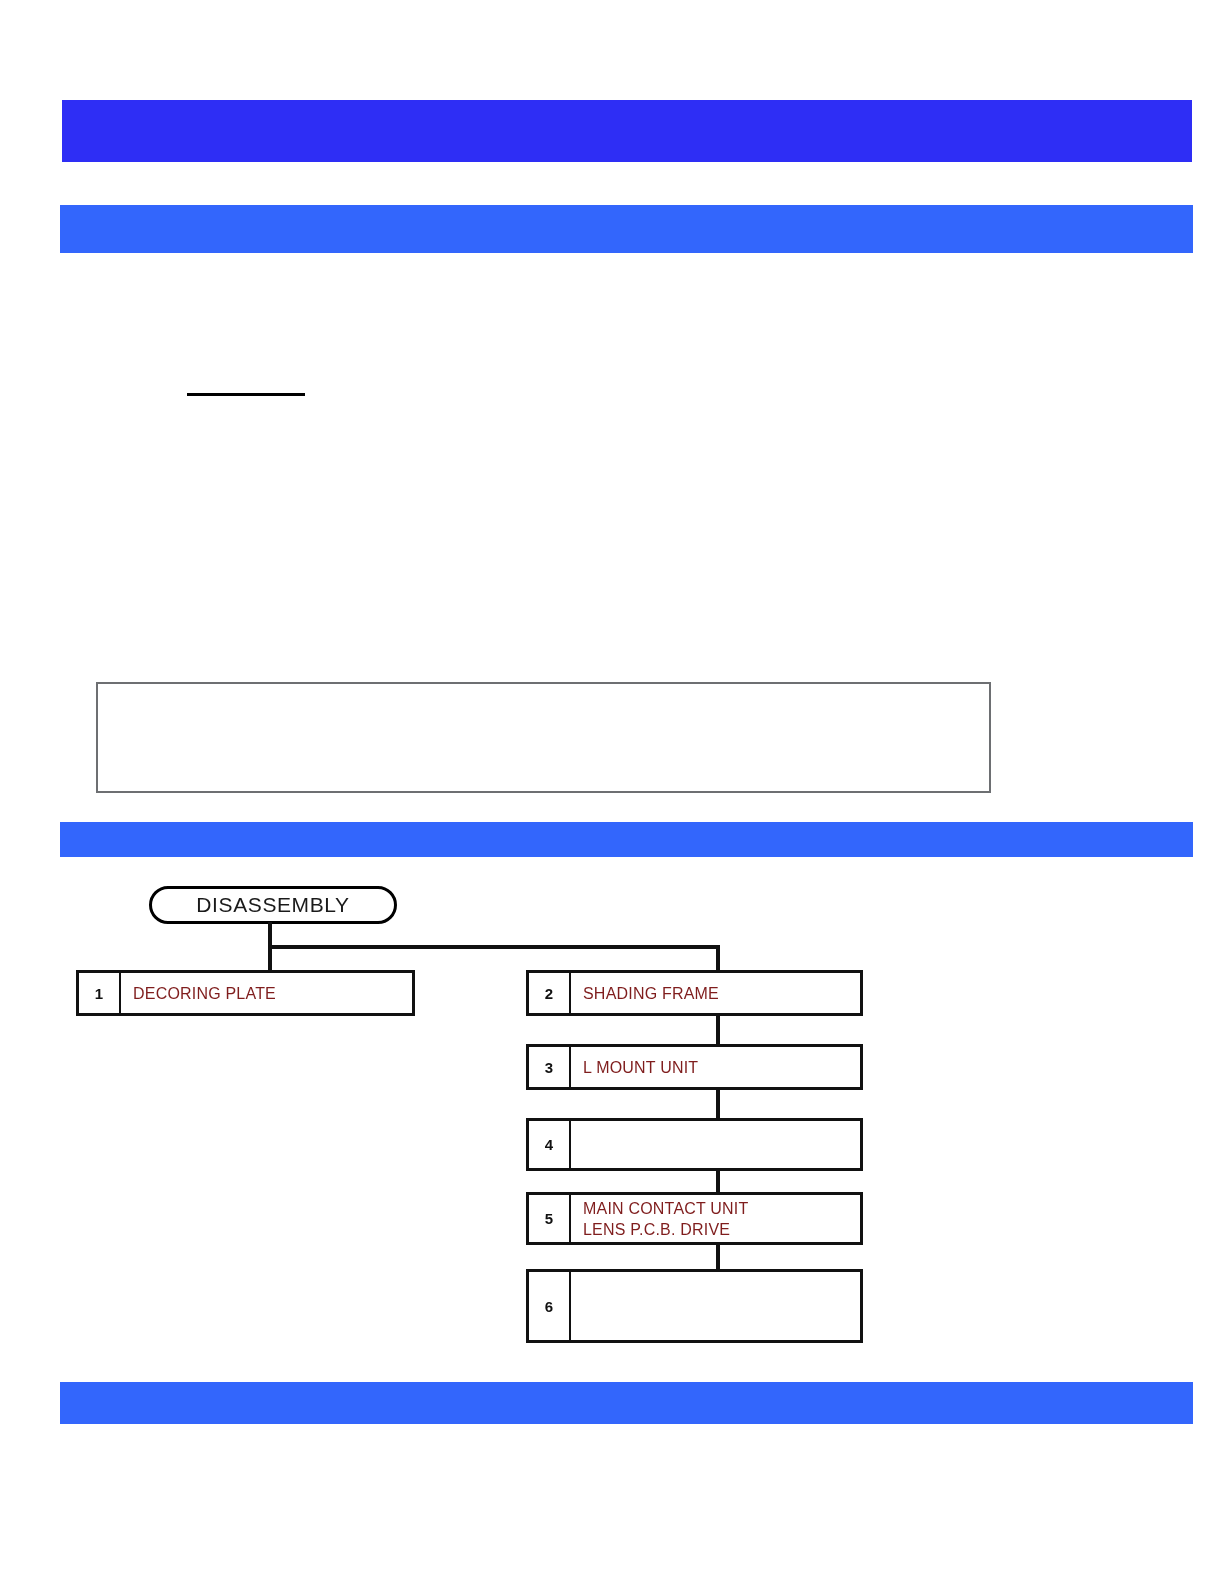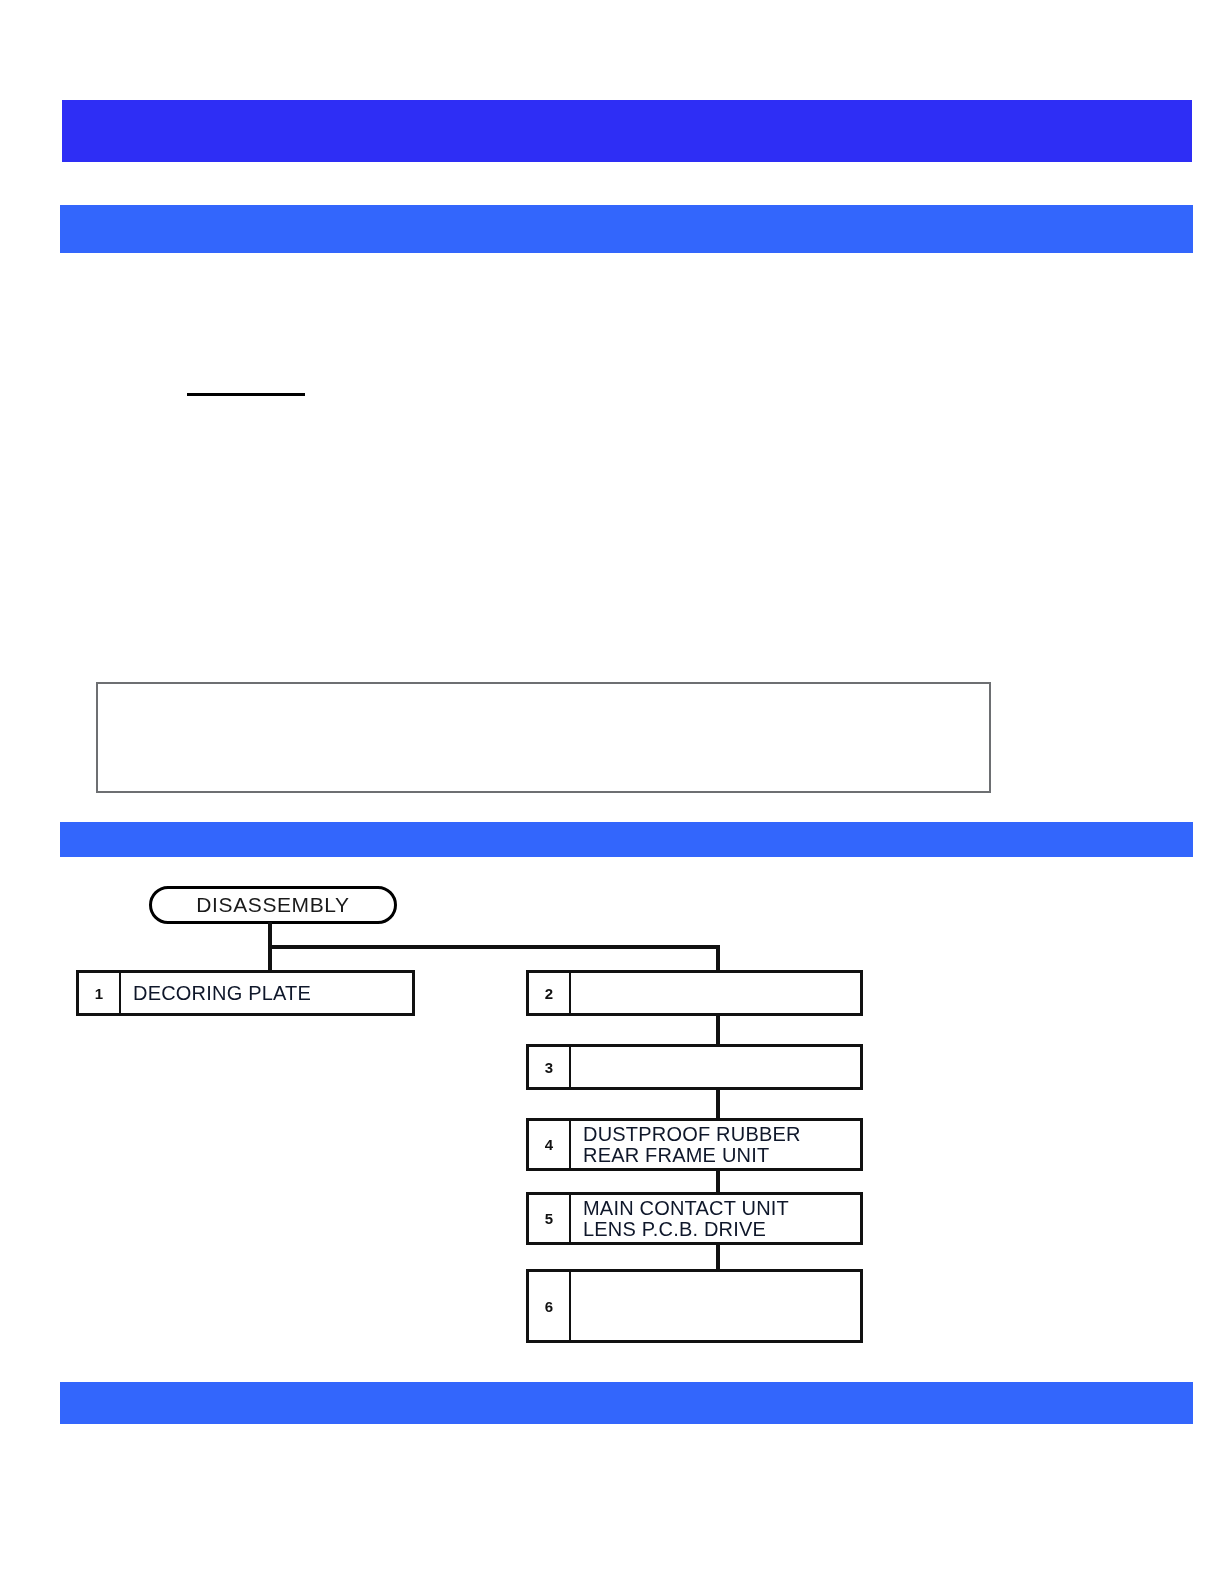--- a/index.html
+++ b/index.html
@@ -110,23 +110,23 @@
     color: #111111;
   }
   .node .labels {
     flex: 1 1 auto;
     display: flex;
     flex-direction: column;
     justify-content: center;
     padding-left: 12px;
   }
   .node .labels .line {
-    font-size: 20px;
+    font-size: 16px;
     line-height: 21px;
-    color: #0f172a;
+    color: #7f1d1d;
     letter-spacing: 0.2px;
     white-space: nowrap;
   }
 
   #node-1 { left: 56px;  top: 110px; width: 339px; height: 46px; }
   #node-2 { left: 506px; top: 110px; width: 337px; height: 46px; }
   #node-3 { left: 506px; top: 184px; width: 337px; height: 46px; }
   #node-4 { left: 506px; top: 258px; width: 337px; height: 53px; }
   #node-5 { left: 506px; top: 332px; width: 337px; height: 53px; }
   #node-6 { left: 506px; top: 409px; width: 337px; height: 74px; }
@@ -171,32 +171,34 @@
 
     <div class="node" id="node-1">
       <div class="num">1</div>
       <div class="labels">
         <div class="line">DECORING PLATE</div>
       </div>
     </div>
 
     <div class="node" id="node-2">
       <div class="num">2</div>
+      <div class="labels">
+        <div class="line">SHADING FRAME</div>
+      </div>
     </div>
 
     <div class="node" id="node-3">
       <div class="num">3</div>
+      <div class="labels">
+        <div class="line">L MOUNT UNIT</div>
+      </div>
     </div>
 
     <div class="node" id="node-4">
       <div class="num">4</div>
-      <div class="labels">
-        <div class="line">DUSTPROOF RUBBER</div>
-        <div class="line">REAR FRAME UNIT</div>
-      </div>
     </div>
 
     <div class="node" id="node-5">
       <div class="num">5</div>
       <div class="labels">
         <div class="line">MAIN CONTACT UNIT</div>
         <div class="line">LENS P.C.B. DRIVE</div>
       </div>
     </div>
 

